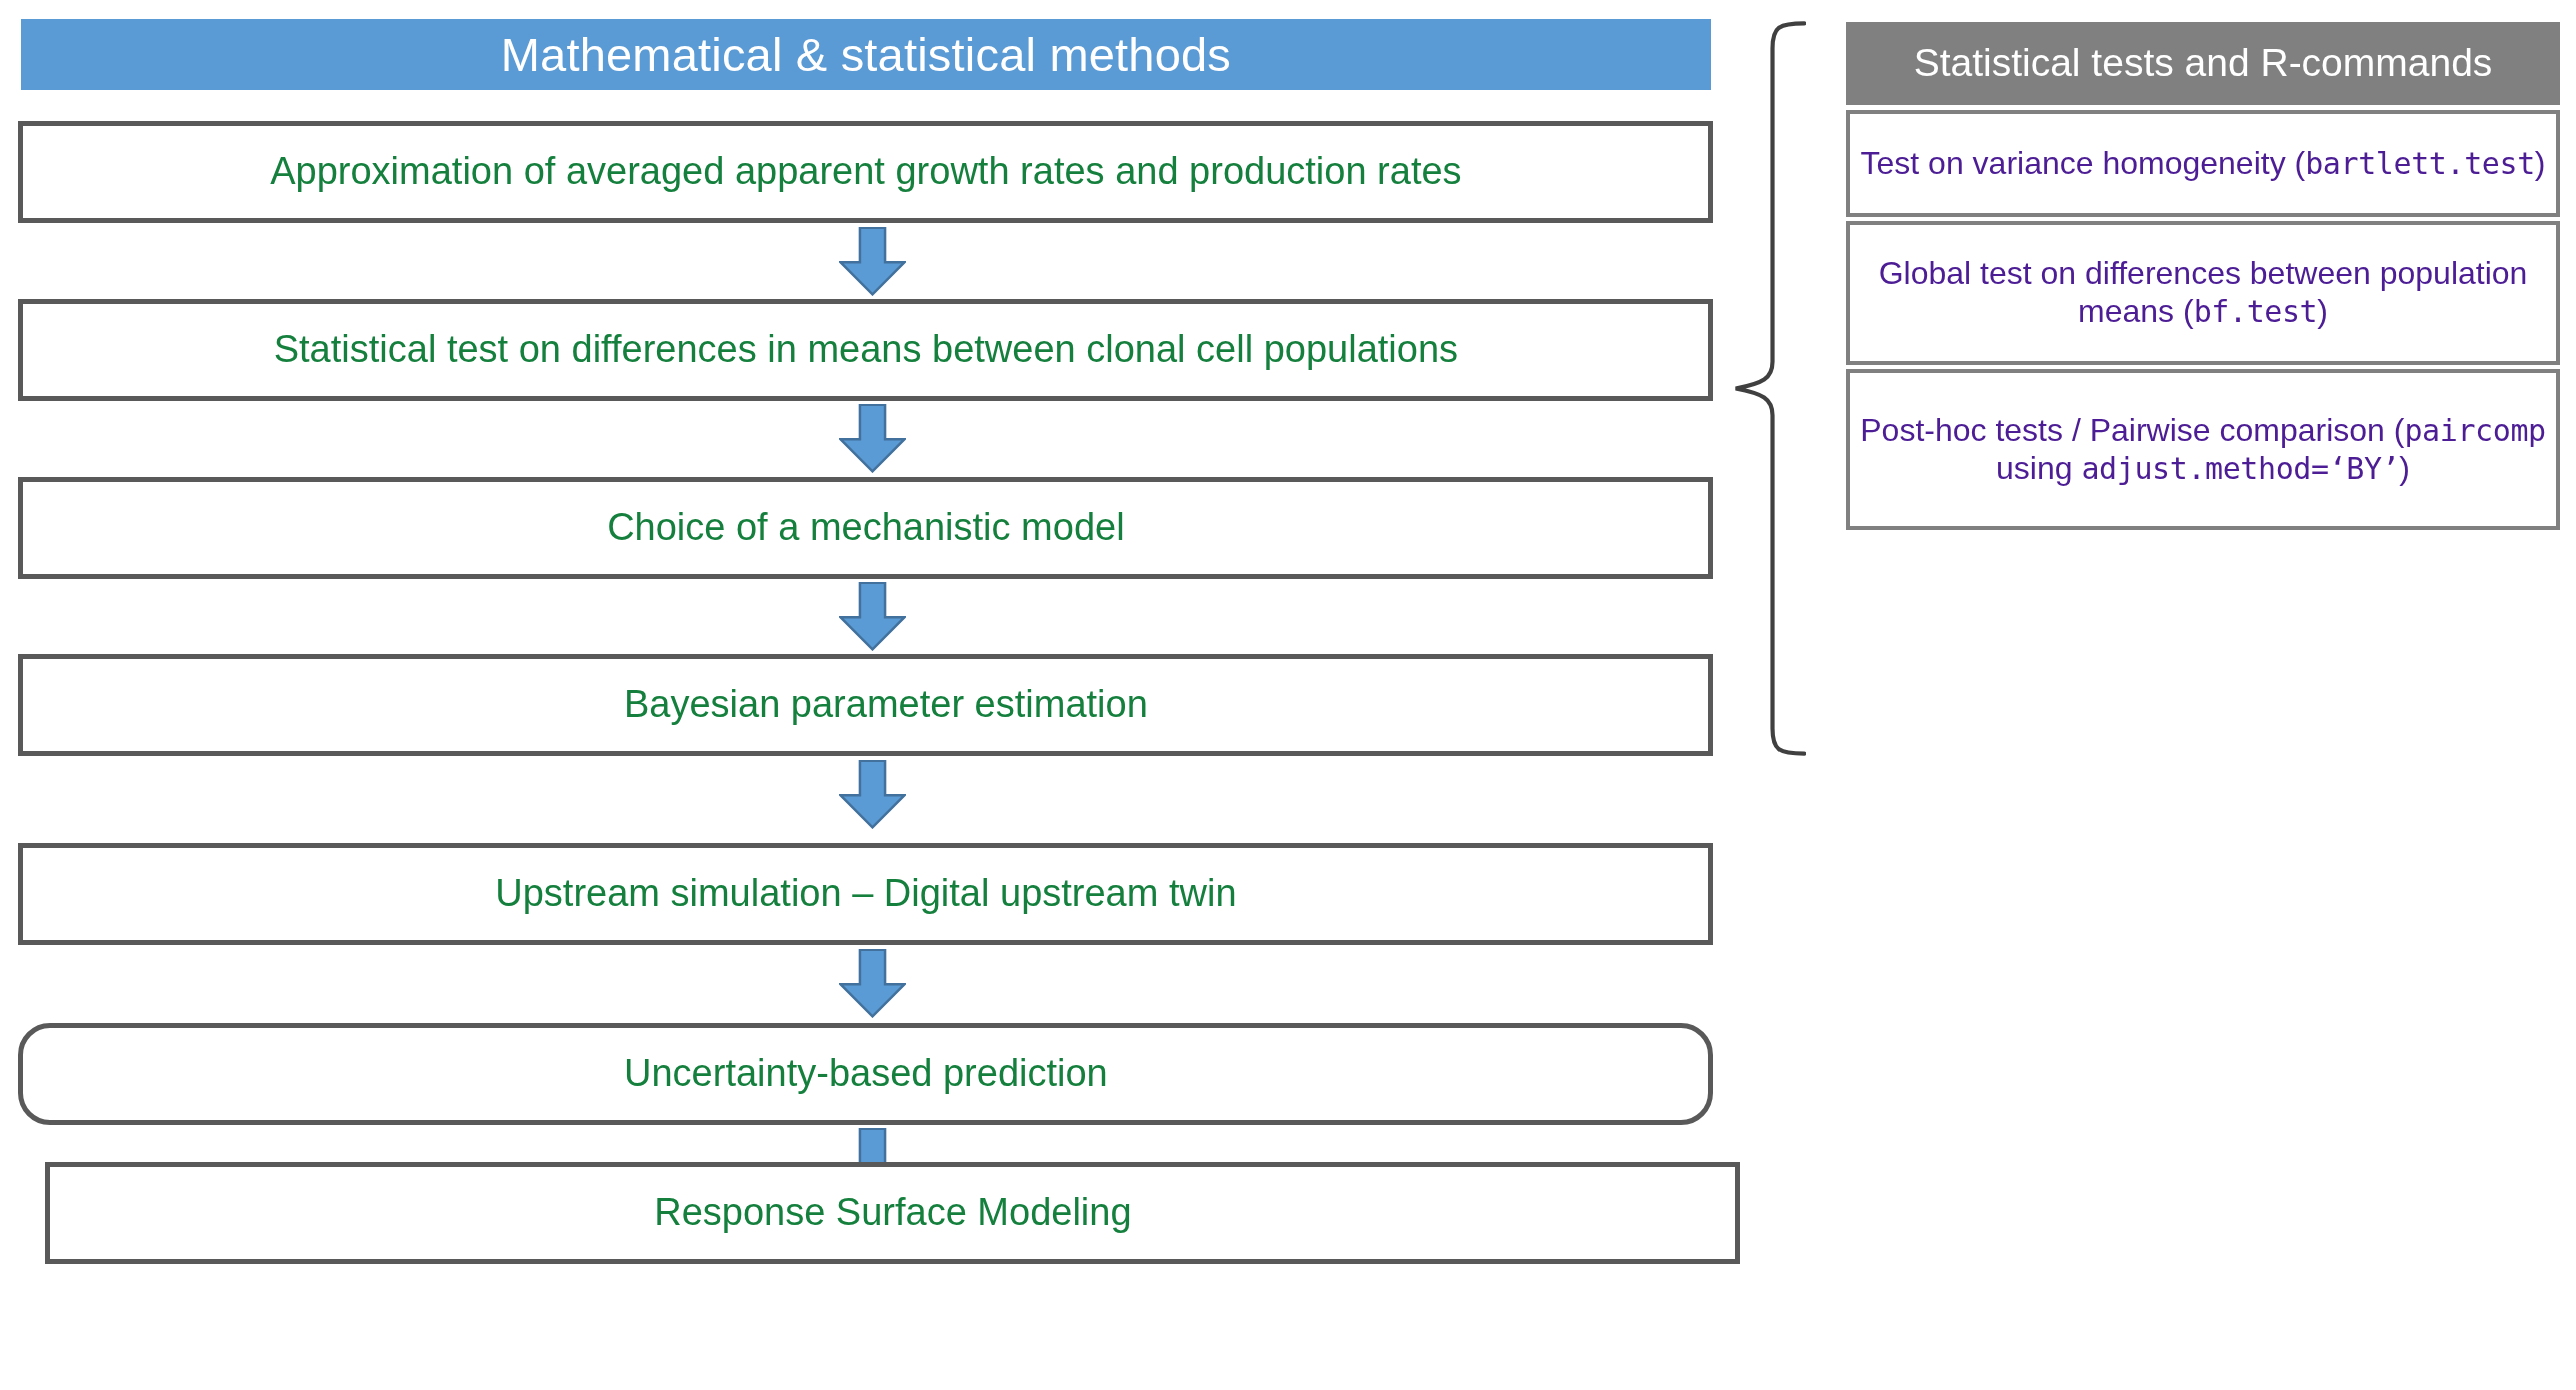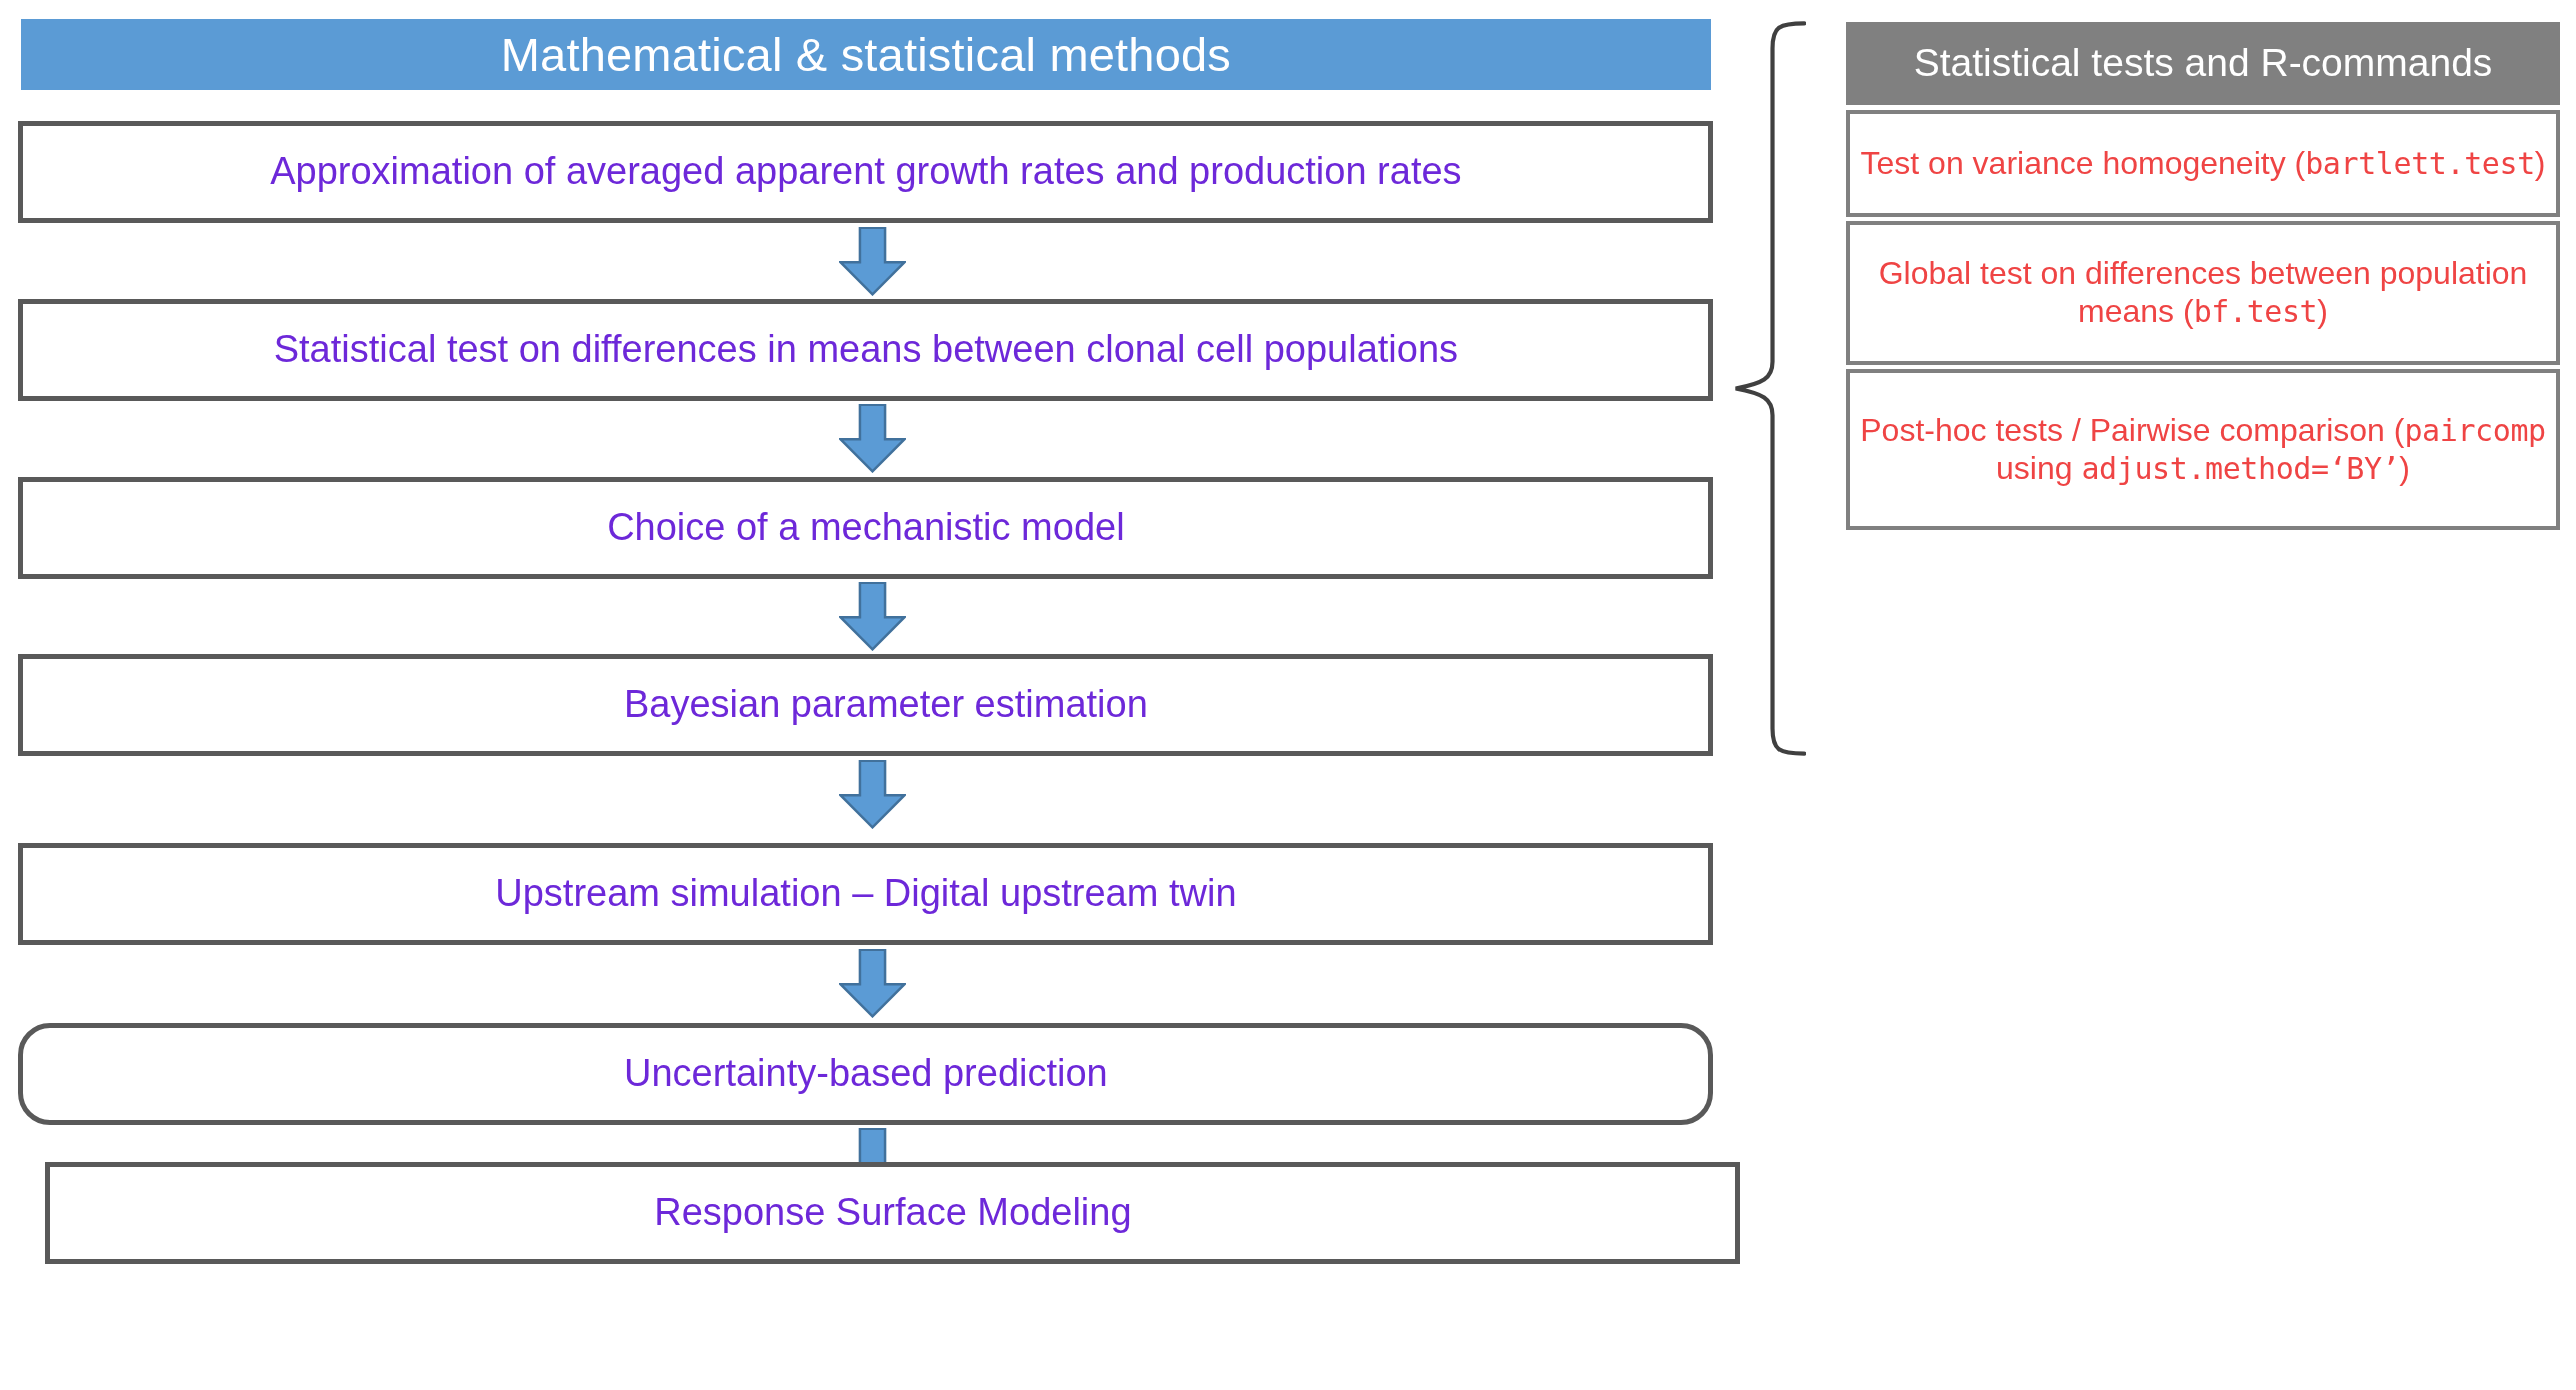--- a/index.html
+++ b/index.html
@@ -50,21 +50,21 @@
     left: 0;
     width: 1695px;
     border: 5.9px solid #595959;
     background: #ffffff;
     box-sizing: border-box;
     display: flex;
     align-items: center;
     justify-content: center;
   }
   .flow-box-text {
-    color: #6d28d9;
+    color: #15803d;
     font-size: 38px;
     line-height: 1.15;
     text-align: center;
     white-space: nowrap;
   }
 
   
   .flow-arrow {
     position: absolute;
     left: 821px;
@@ -118,21 +118,21 @@
     width: 714px;
     border: 4.2px solid #808080;
     background: #ffffff;
     box-sizing: border-box;
     display: flex;
     align-items: center;
     justify-content: center;
     padding: 0 10px;
   }
   .test-box-text {
-    color: #ef4444;
+    color: #4c1d95;
     font-size: 32px;
     line-height: 1.18;
     text-align: center;
   }
   .mono {
     font-family: "DejaVu Sans Mono", "Liberation Mono", monospace;
     font-size: 30px;
     letter-spacing: -0.4px;
   }
 </style>

